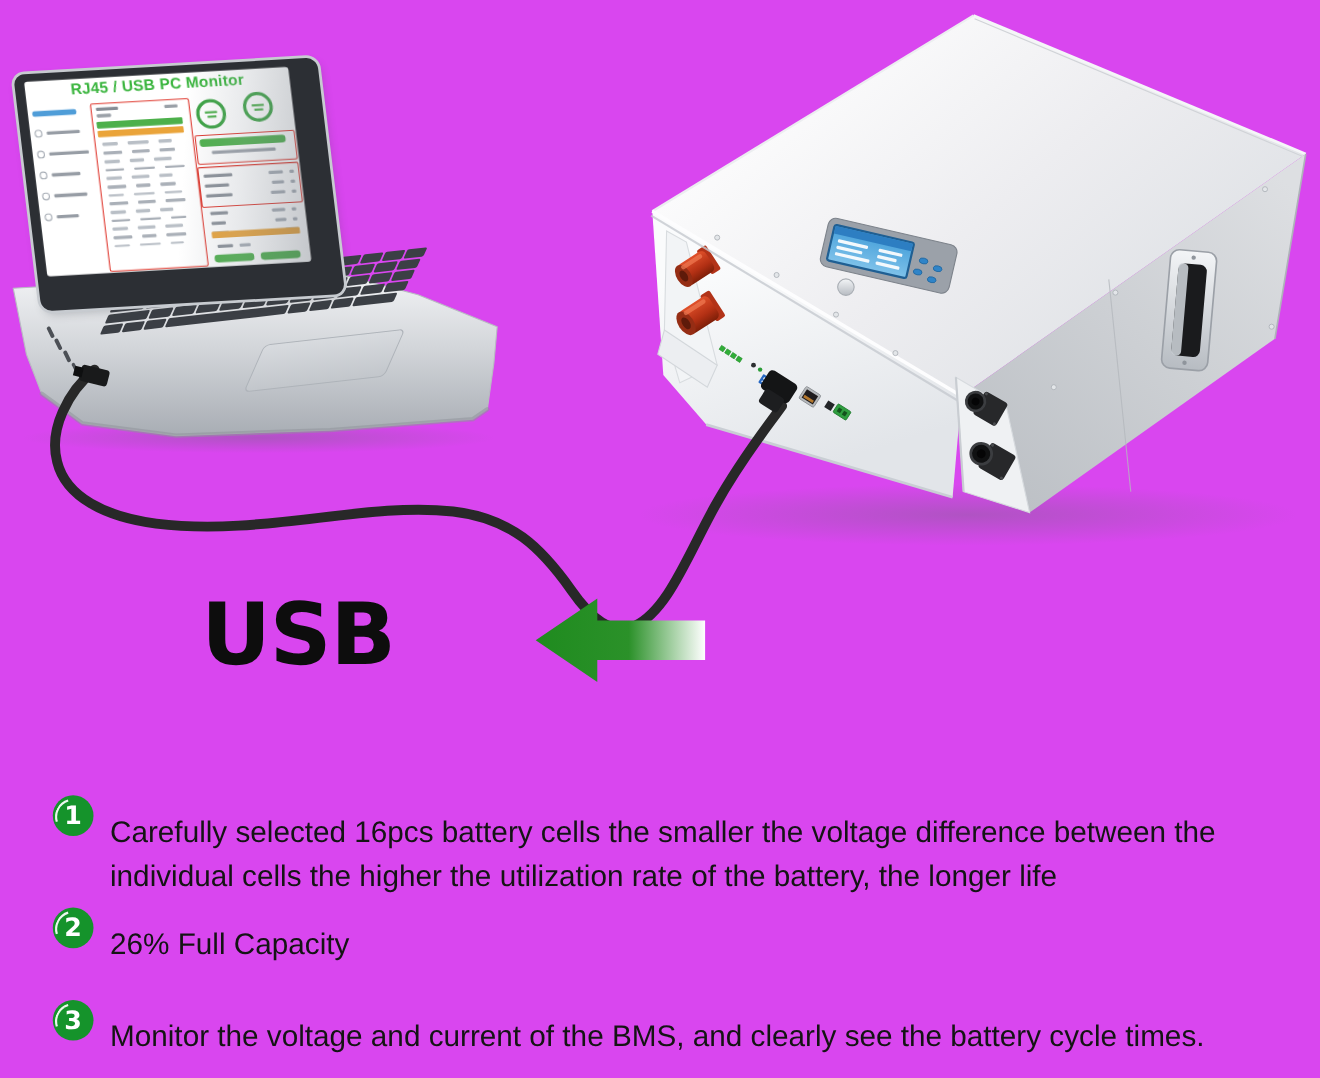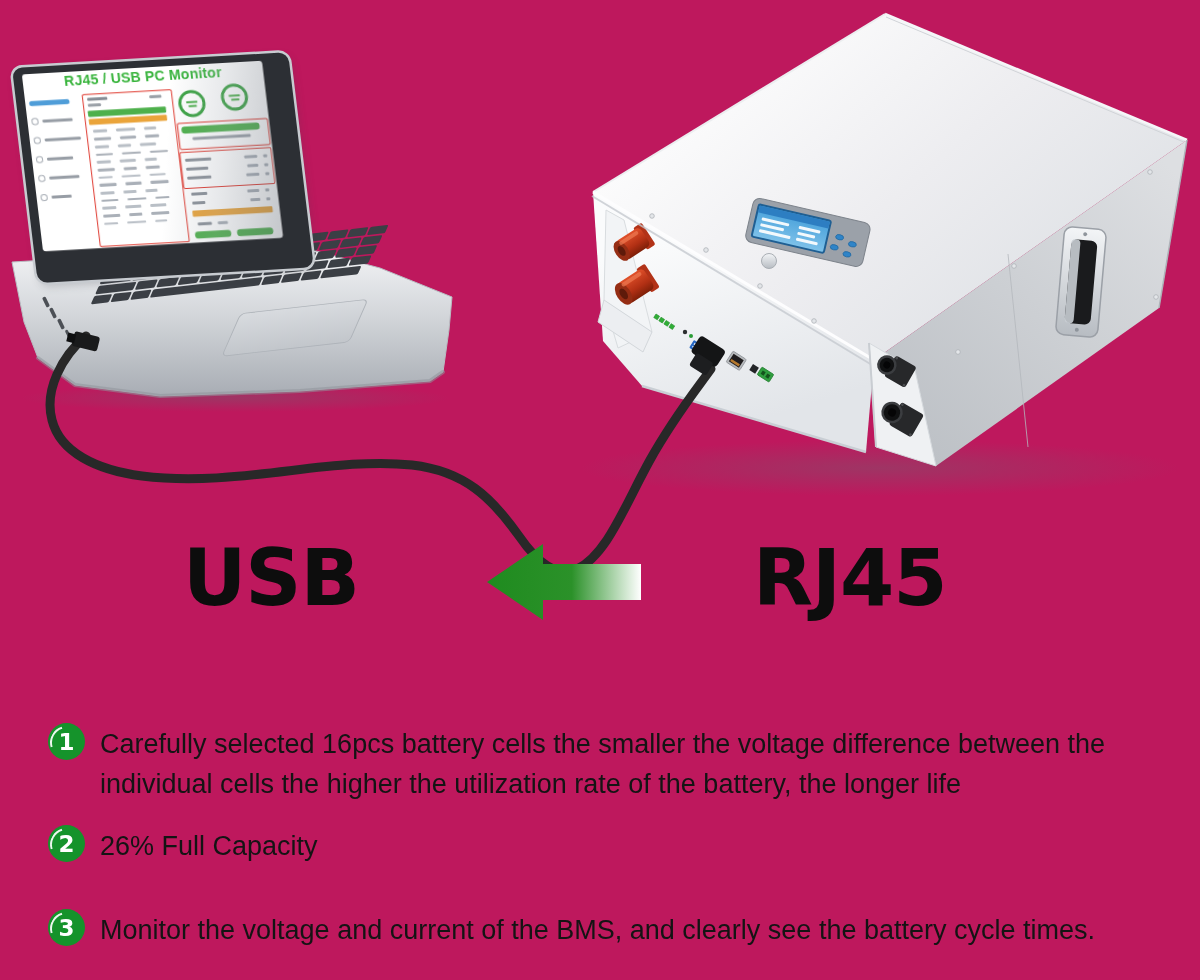--- a/index.html
+++ b/index.html
@@ -1,16 +1,16 @@
 <!DOCTYPE html>
 <html><head>
 <meta charset="utf-8">
 <style>
   html,body{margin:0;padding:0;background:#fff;}
-  #canvas{position:relative;width:1200px;height:980px;background:#be185d;overflow:hidden;
+  #canvas{position:relative;width:1200px;height:980px;background:#d946ef;overflow:hidden;
           font-family:"Liberation Sans",sans-serif;}
   .abs{position:absolute;}
   svg{display:block;}
 
   
   #screen-unit{position:absolute;left:0;top:0;width:258px;height:196px;
     transform:matrix(1,-0.057,0.12,1,12,68);transform-origin:0 0;
     background:#2c2f34;border-radius:10px;
     box-shadow:0 0 0 2.5px #c7cbd0, 2px 4px 8px rgba(60,64,70,.25);
     padding:7px 9px 12px 9px;box-sizing:content-box;}
@@ -57,21 +57,21 @@
     font-size:78px;color:#0d0d0d;letter-spacing:-1px;}
 
   
   .feature{position:absolute;left:48px;display:flex;gap:15px;align-items:flex-start;}
   .badge{position:relative;width:37px;height:37px;border-radius:50%;background:#15932b;
     flex:0 0 37px;margin-top:1px;}
   .badge em{position:absolute;inset:0;display:flex;align-items:center;justify-content:center;
     font-style:normal;font-weight:bold;font-size:23px;color:#fff;font-family:"DejaVu Sans",sans-serif;}
   .badge i{position:absolute;left:1.5px;top:2.5px;width:29px;height:29px;border-radius:50%;
     border:2.5px solid transparent;border-left-color:rgba(255,255,255,.92);transform:rotate(28deg);display:block;}
-  .ftext{font-size:27px;line-height:40px;color:#141414;margin-top:2px;}
+  .ftext{font-size:27px;line-height:40px;color:#141414;margin-top:14px;}
   #f1 .ftext{width:1080px;}
 </style>
 </head>
 <body>
 
 <div id="canvas">
 
   <svg width="1200" height="980" viewBox="0 0 1200 980" class="abs" style="left:0;top:0">
     <defs>
       <radialGradient id="shGrad" cx="50%" cy="50%" r="50%">
@@ -495,21 +495,20 @@
       </div>
       <div id="mon-btns">
           <b></b>
           <b></b>
         </div>
       <div id="shade"></div>
     </div>
   </div>
 
   <div class="big-label" style="left:183px;top:533px">USB</div>
-  <div class="big-label" style="left:753px;top:533px">RJ45</div>
 
   <div>
     <div class="feature" id="f1" style="top:722px">
       <div class="badge">
         <i></i>
         <em>1</em>
       </div>
       <div class="ftext">Carefully selected 16pcs battery cells the smaller the voltage difference between the individual cells the higher the utilization rate of the battery, the longer life</div>
     </div>
     <div class="feature" id="f2" style="top:824px">

